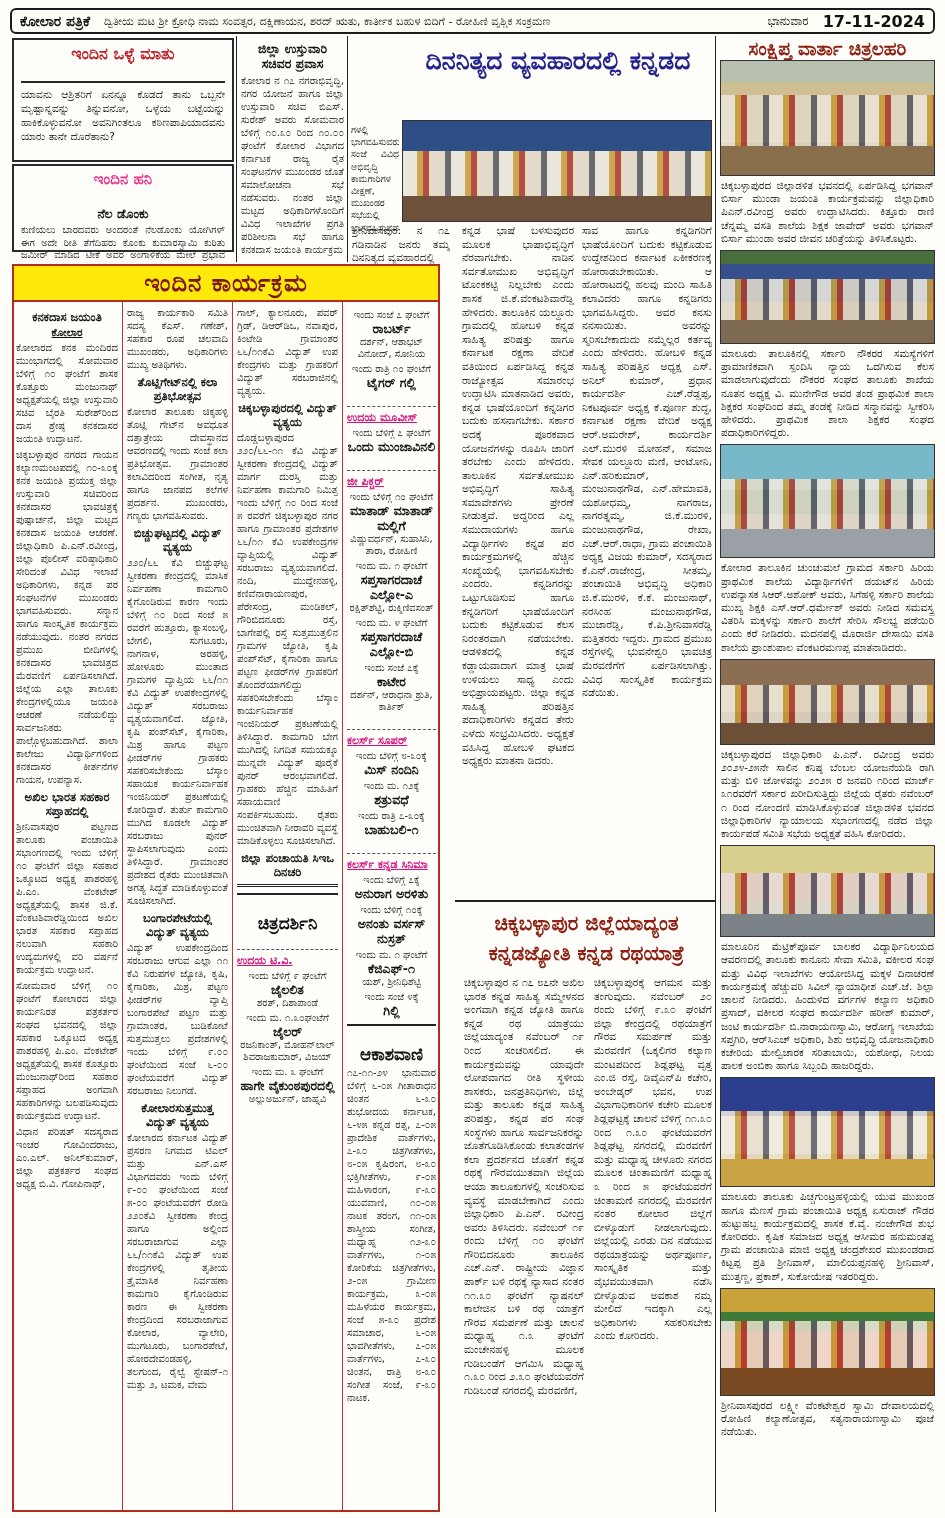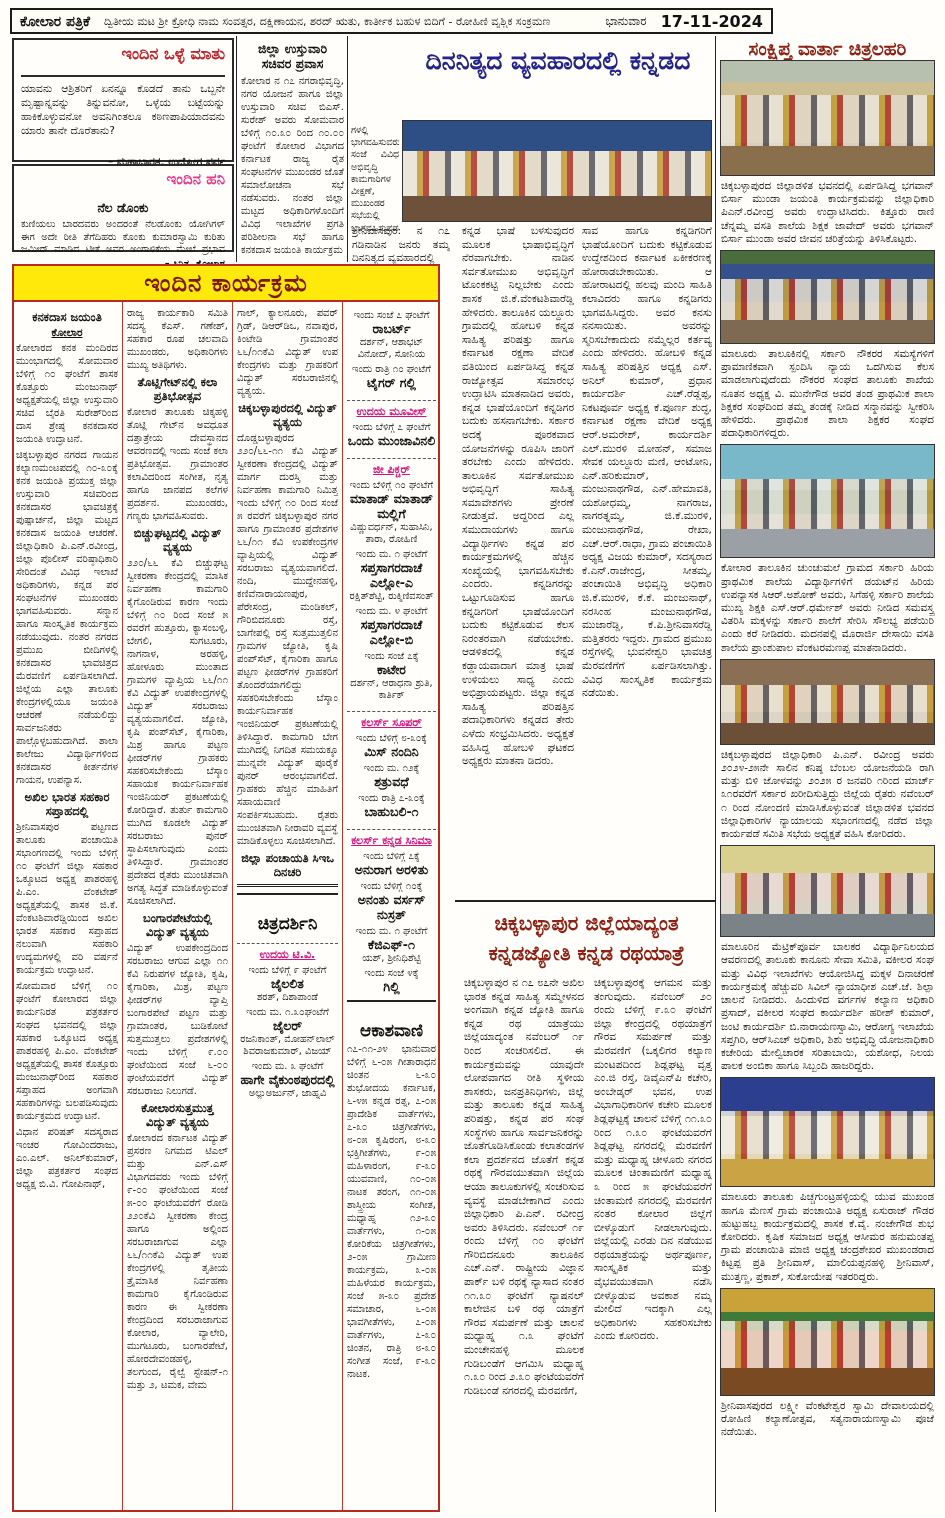--- a/index.html
+++ b/index.html
@@ -13,21 +13,21 @@
 
   
   #masthead{border:2px solid #1c1c1c;display:flex;align-items:center;gap:14px;padding:0 8px;background:#fffef6;}
   #masthead .paper{font-weight:bold;font-size:14px;white-space:nowrap;}
   #masthead .almanac{font-size:11px;flex:1;white-space:nowrap;overflow:hidden;}
   #masthead .day{font-size:12px;}
   #masthead .date{font-weight:bold;font-size:16px;}
 
   
   .featbox{border:2px solid #2a2a2a;padding:4px 7px;background:#fffefa;}
-  .featbox .head{font-weight:bold;font-size:16px;text-align:right;border-bottom:2px solid #2a2a2a;padding-bottom:12px;margin-bottom:4px;}
+  .featbox .head{font-weight:bold;font-size:16px;text-align:center;border-bottom:2px solid #2a2a2a;padding-bottom:18px;margin-bottom:4px;}
   .gw-head{color:#c02028;}
   .hani-head{color:#e8368f;border-bottom:none !important;margin-bottom:0 !important;}
   .hani-sub{font-weight:bold;font-size:12.5px;text-align:center;margin-bottom:2px;}
   .feat-body{font-size:10.6px;line-height:14px;}
   .attrib{font-weight:bold;font-size:10.6px;text-align:right;margin-top:2px;}
 
   .colhead{font-weight:bold;font-size:12.5px;text-align:center;line-height:15px;margin:3px 0;}
   .smalltext{font-size:10px;line-height:13px;}
 
   #headline1{color:#23238c;font-weight:bold;font-size:25px;line-height:37px;text-align:center;}
@@ -35,22 +35,22 @@
   .artbody{font-size:10.6px;line-height:13.6px;}
 
   
   #progbox{border:2px solid #b52b20;}
   #progbanner{background:#ffe90a;border-bottom:2px solid #b52b20;color:#7c1710;font-weight:bold;
               font-size:24px;text-align:center;line-height:34px;letter-spacing:1px;}
   .pcol .h{font-weight:bold;font-size:11.5px;text-align:center;line-height:14px;margin:4px 0 2px;}
   .pcol .h2{font-weight:bold;font-size:17px;text-align:center;margin:6px 0 2px;border-top:2px solid #222;padding-top:18px;}
   .pcol .sub{font-weight:bold;font-size:10.5px;text-align:center;text-decoration:underline;margin-bottom:2px;}
   .pcol .b{font-size:10px;line-height:13px;text-align:justify;margin-bottom:3px;}
-  .pcol .ch{color:#d4117c;font-weight:bold;font-size:11px;text-align:center;text-decoration:underline;
-            border-top:1px dashed #555;padding-top:4px;margin-top:10px;}
+  .pcol .ch{color:#d4117c;font-weight:bold;font-size:11px;text-decoration:underline;
+            border-top:1px dashed #555;padding-top:4px;margin-top:16px;}
   .pcol .time{font-size:9.8px;text-align:center;margin-top:3px;}
   .pcol .movie{font-weight:bold;font-size:12.5px;text-align:center;line-height:15px;}
   .pcol .cast{font-size:9.8px;text-align:center;line-height:12px;}
   .pcol .rule{border-top:3px double #222;margin:5px 0;}
 
   
   #pn-title{color:#8e2014;font-weight:bold;font-size:18.5px;text-align:center;}
   .pn-item .caption{font-size:10.4px;line-height:13.2px;text-align:justify;padding:3px 1px 5px;}
   .photo{width:100%;border:1px solid #333;box-sizing:border-box;}
   .pn-item:nth-of-type(1) .photo{height:116px;background:
@@ -71,21 +71,21 @@
   .people-strip::after{content:"";position:absolute;left:0;right:0;top:30%;height:45%;
      background:repeating-linear-gradient(90deg,#f2ede2 0 14px,#caa23c 14px 20px,#b3392e 20px 26px,#e8dfce 26px 42px,#5a5a62 42px 48px);
      opacity:.85;}
   #photo-main{background:linear-gradient(180deg,#2e4f86 0 30%,#c9c2b2 30% 75%,#6e513a 75% 100%);}
 </style>
 </head>
 <body>
 
 <div id="page">
 
-  <div id="masthead" class="abs" style="left:10px;top:8px;width:763px;height:26px;">
+  <div id="masthead" class="abs" style="left:10px;top:8px;width:925px;height:26px;border-radius:6px;">
     <span class="paper">ಕೋಲಾರ ಪತ್ರಿಕೆ</span>
     <span class="almanac">ದ್ವಿತೀಯ ಮಟ  ಶ್ರೀ ಕ್ರೋಧಿ ನಾಮ ಸಂವತ್ಸರ, ದಕ್ಷಿಣಾಯನ, ಶರದ್ ಋತು, ಕಾರ್ತೀಕ ಬಹುಳ ಬಿದಿಗೆ - ರೋಹಿಣಿ ವೃಶ್ಚಿಕ ಸಂಕ್ರಮಣ</span>
     <span class="day">ಭಾನುವಾರ</span>
     <span class="date">17-11-2024</span>
   </div>
 
   <div class="abs featbox" style="left:12px;top:38px;width:222px;height:124px;">
     <div class="head gw-head">ಇಂದಿನ ಒಳ್ಳೆ ಮಾತು</div>
     <div class="feat-body just" style="height:72px;">ಯಾವನು ಆಶ್ರಿತರಿಗೆ ಏನನ್ನೂ ಕೊಡದೆ ತಾನು ಒಬ್ಬನೇ ಮೃಷ್ಟಾನ್ನವನ್ನು ತಿನ್ನುವನೋ, ಒಳ್ಳೆಯ ಬಟ್ಟೆಯನ್ನು ಹಾಕಿಕೊಳ್ಳುವನೋ ಅವನಿಗಿಂತಲೂ ಕಠಿಣಪಾಪಿಯಾದವನು ಯಾರು ತಾನೇ ದೊರೆತಾನು?</div>
     <div class="attrib">– ಮಹಾಭಾರತ, ಉದ್ಯೋಗ ಪರ್ವ</div>

